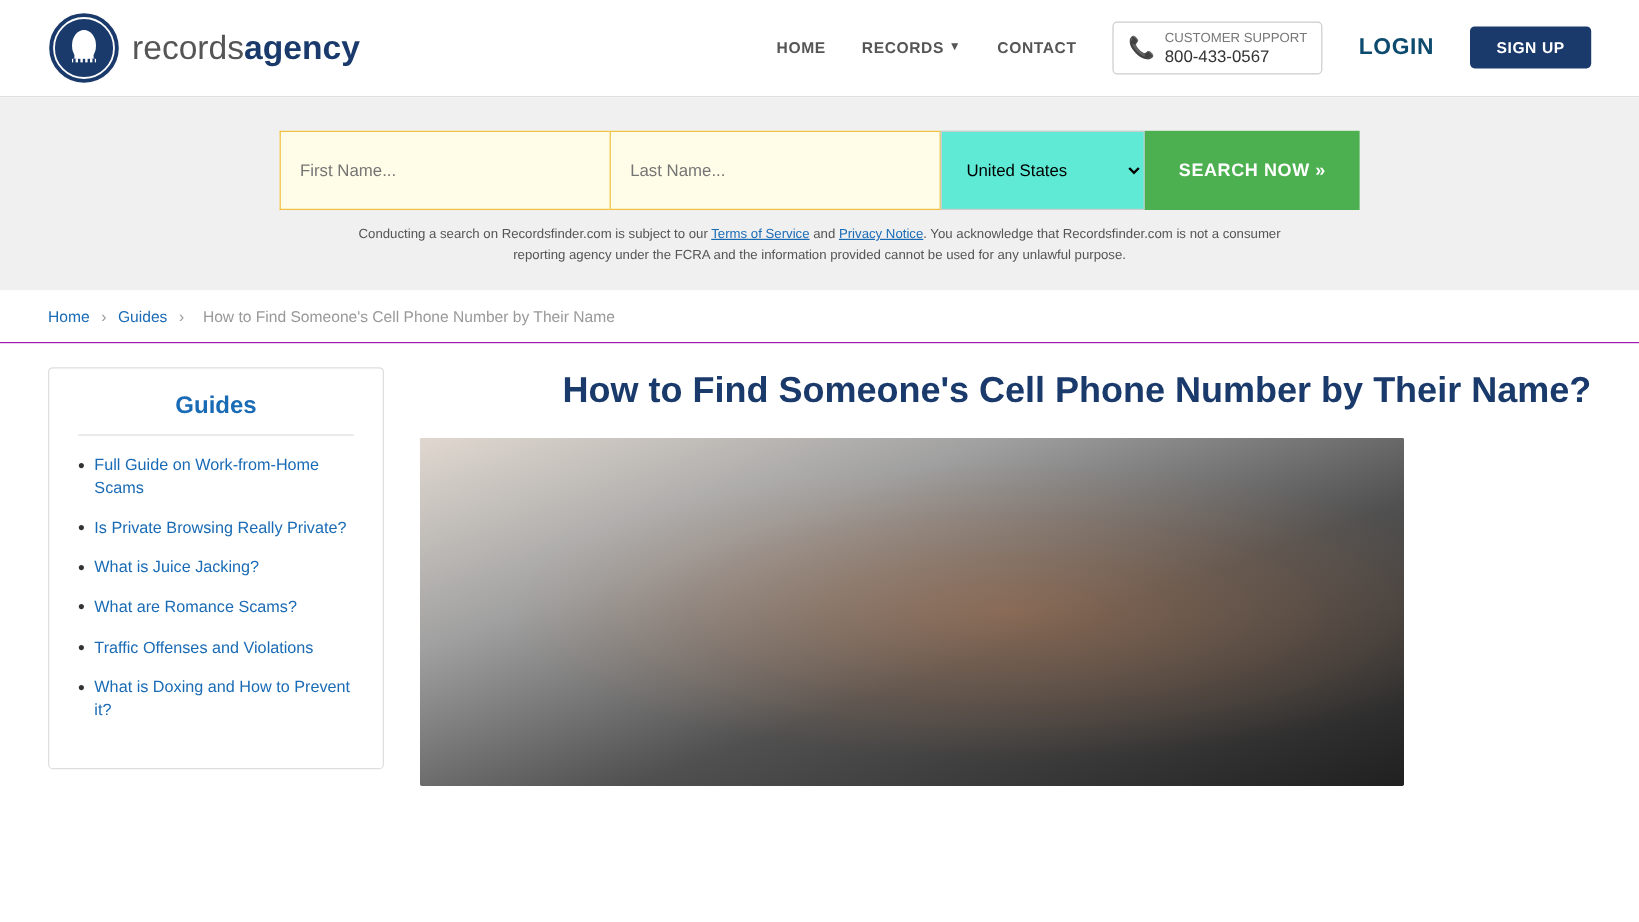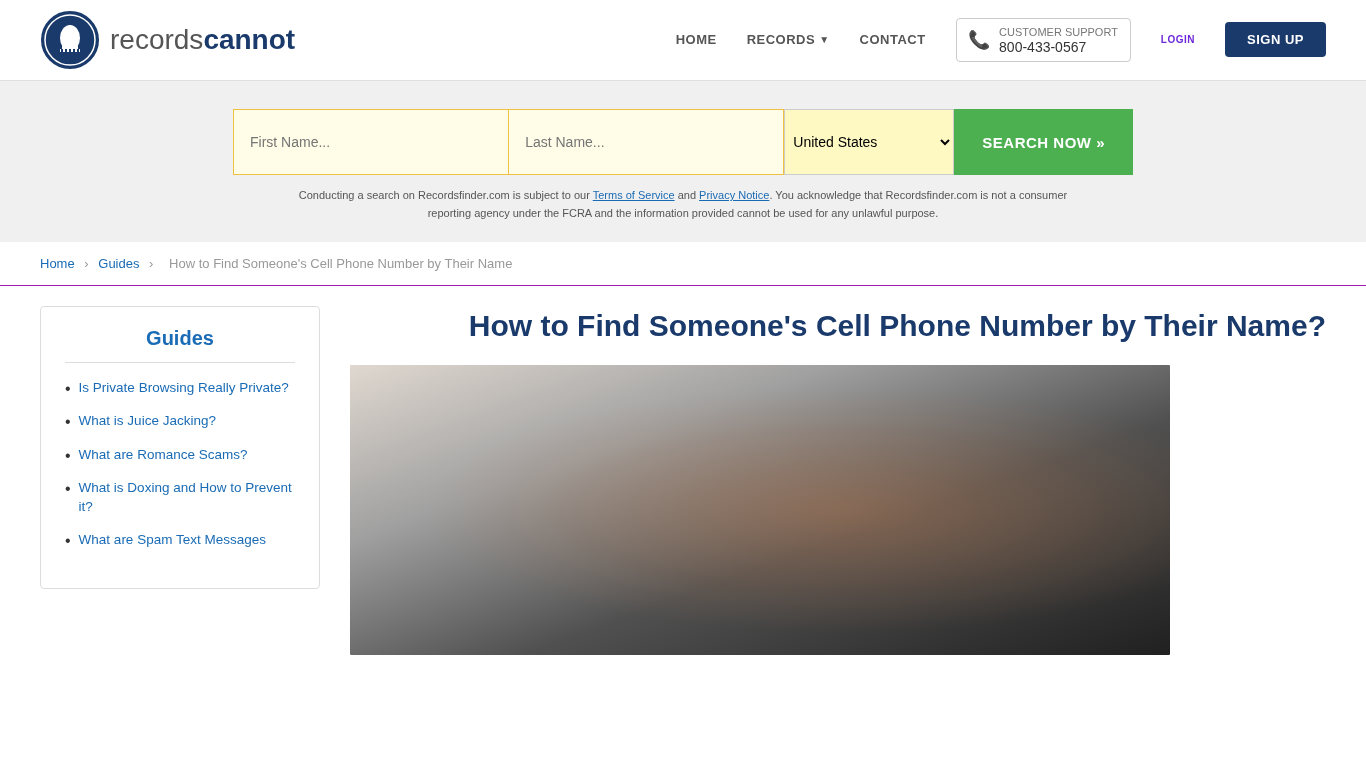--- a/index.html
+++ b/index.html
@@ -57,23 +57,23 @@
       font-size: 11px;
       color: #777;
       line-height: 1.3;
     }
     .support-phone {
       font-size: 14px;
       font-weight: 400;
       color: #333;
     }
     .btn-login {
-      font-size: 10px;
+      font-size: 19px;
       font-weight: 600;
-      color: #6d28d9;
+      color: #0c4a6e;
       background: none;
       border: none;
       cursor: pointer;
       letter-spacing: 0.5px;
     }
     .btn-signup {
       background: #1a3a6b;
       color: #fff;
       font-size: 13px;
       font-weight: 700;
@@ -99,24 +99,24 @@
     .search-input {
       flex: 1;
       padding: 24px 16px;
       font-size: 14px;
       border: 1px solid #f0c040;
       background: #fffde7;
       outline: none;
     }
     .search-input:first-child { border-right: none; }
     .search-select {
-      padding: 12px 4px;
+      padding: 12px 16px;
       font-size: 14px;
       border: 1px solid #ccc;
-      background: #fef9c3;
+      background: #5eead4;
       outline: none;
       min-width: 170px;
       cursor: pointer;
     }
     .btn-search {
       background: #4caf50;
       color: #fff;
       font-size: 15px;
       font-weight: 700;
       padding: 12px 28px;
@@ -247,21 +247,21 @@
 
       <rect x="21" y="39" width="2" height="6" fill="#1a3a6b"></rect>
       <rect x="25" y="39" width="2" height="6" fill="#1a3a6b"></rect>
       <rect x="29" y="39" width="2" height="6" fill="#1a3a6b"></rect>
       <rect x="33" y="39" width="2" height="6" fill="#1a3a6b"></rect>
       <rect x="37" y="39" width="2" height="6" fill="#1a3a6b"></rect>
 
       <line x1="30" y1="15" x2="30" y2="20" stroke="#fff" stroke-width="1.5"></line>
     </svg>
     <div>
-      <span style="font-size:28px;font-weight:300;color:#555;">records</span><span style="font-size:28px;font-weight:700;color:#1a3a6b;">cannot</span>
+      <span style="font-size:28px;font-weight:300;color:#555;">records</span><span style="font-size:28px;font-weight:700;color:#1a3a6b;">agency</span>
     </div>
   </div>
 
   <nav class="nav">
     <a class="nav-item">HOME</a>
     <div class="nav-item nav-records">
       <span>RECORDS</span>
       <span style="font-size:10px;">▼</span>
     </div>
     <a class="nav-item">CONTACT</a>
@@ -298,33 +298,36 @@
   <span> ›</span>
   <span>How to Find Someone's Cell Phone Number by Their Name</span>
 </div>
 
 <div class="main-content">
 
   <aside class="sidebar">
     <div class="sidebar-title">Guides</div>
     <ul class="sidebar-list">
       <li>
+          <a>Full Guide on Work-from-Home Scams</a>
+        </li>
+      <li>
           <a>Is Private Browsing Really Private?</a>
         </li>
       <li>
           <a>What is Juice Jacking?</a>
         </li>
       <li>
           <a>What are Romance Scams?</a>
         </li>
       <li>
+          <a>Traffic Offenses and Violations</a>
+        </li>
+      <li>
           <a>What is Doxing and How to Prevent it?</a>
-        </li>
-      <li>
-          <a>What are Spam Text Messages</a>
         </li>
     </ul>
   </aside>
 
   <article class="article">
     <h1 class="article-title">How to Find Someone's Cell Phone Number by Their Name?</h1>
     <div class="article-image">
       
       <svg width="100%" height="100%" viewBox="0 0 820 290" xmlns="http://www.w3.org/2000/svg" preserveAspectRatio="xMidYMid slice">
 

